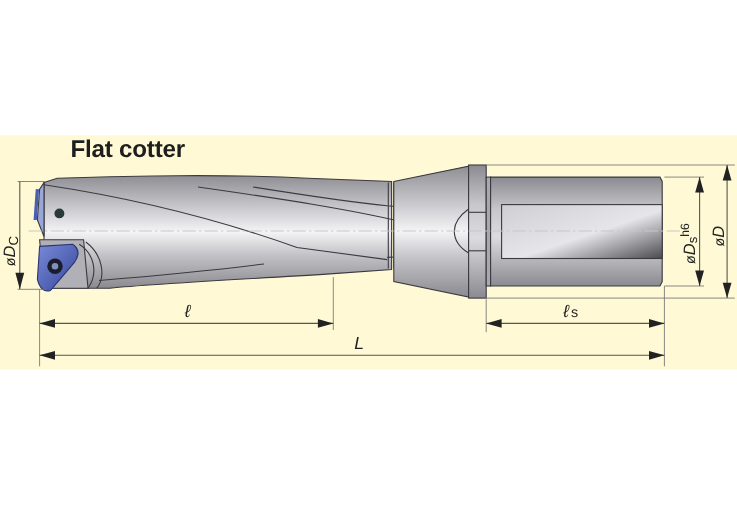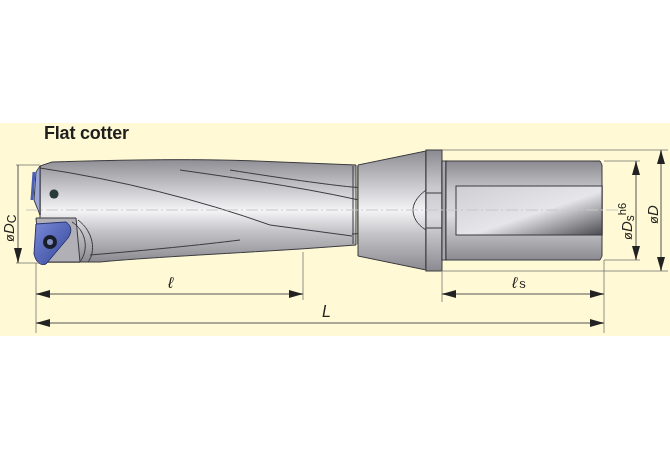--- a/index.html
+++ b/index.html
@@ -6,22 +6,22 @@
   body {
     width: 670px; height: 460px; background: #ffffff;
     position: relative; overflow: hidden;
     font-family: "Liberation Sans", sans-serif;
   }
   .band {
     position: absolute; left: 0; top: 123px; width: 670px; height: 213px;
     background: #fffad5;
   }
   .title {
-    position: absolute; left: 44px; top: 123px;
-    font-size: 18px; font-weight: bold; color: #1e1e1e;
+    position: absolute; left: 64px; top: 123px;
+    font-size: 22px; font-weight: bold; color: #1e1e1e;
     letter-spacing: -0.2px;
   }
   svg.drawing { position: absolute; left: 0; top: 0; }
   .lbl { font-family: "Liberation Sans", sans-serif; font-style: italic; fill: #222; }
 </style>
 </head>
 <body>
 
 <div class="band"></div>
 <div class="title">Flat cotter</div>

